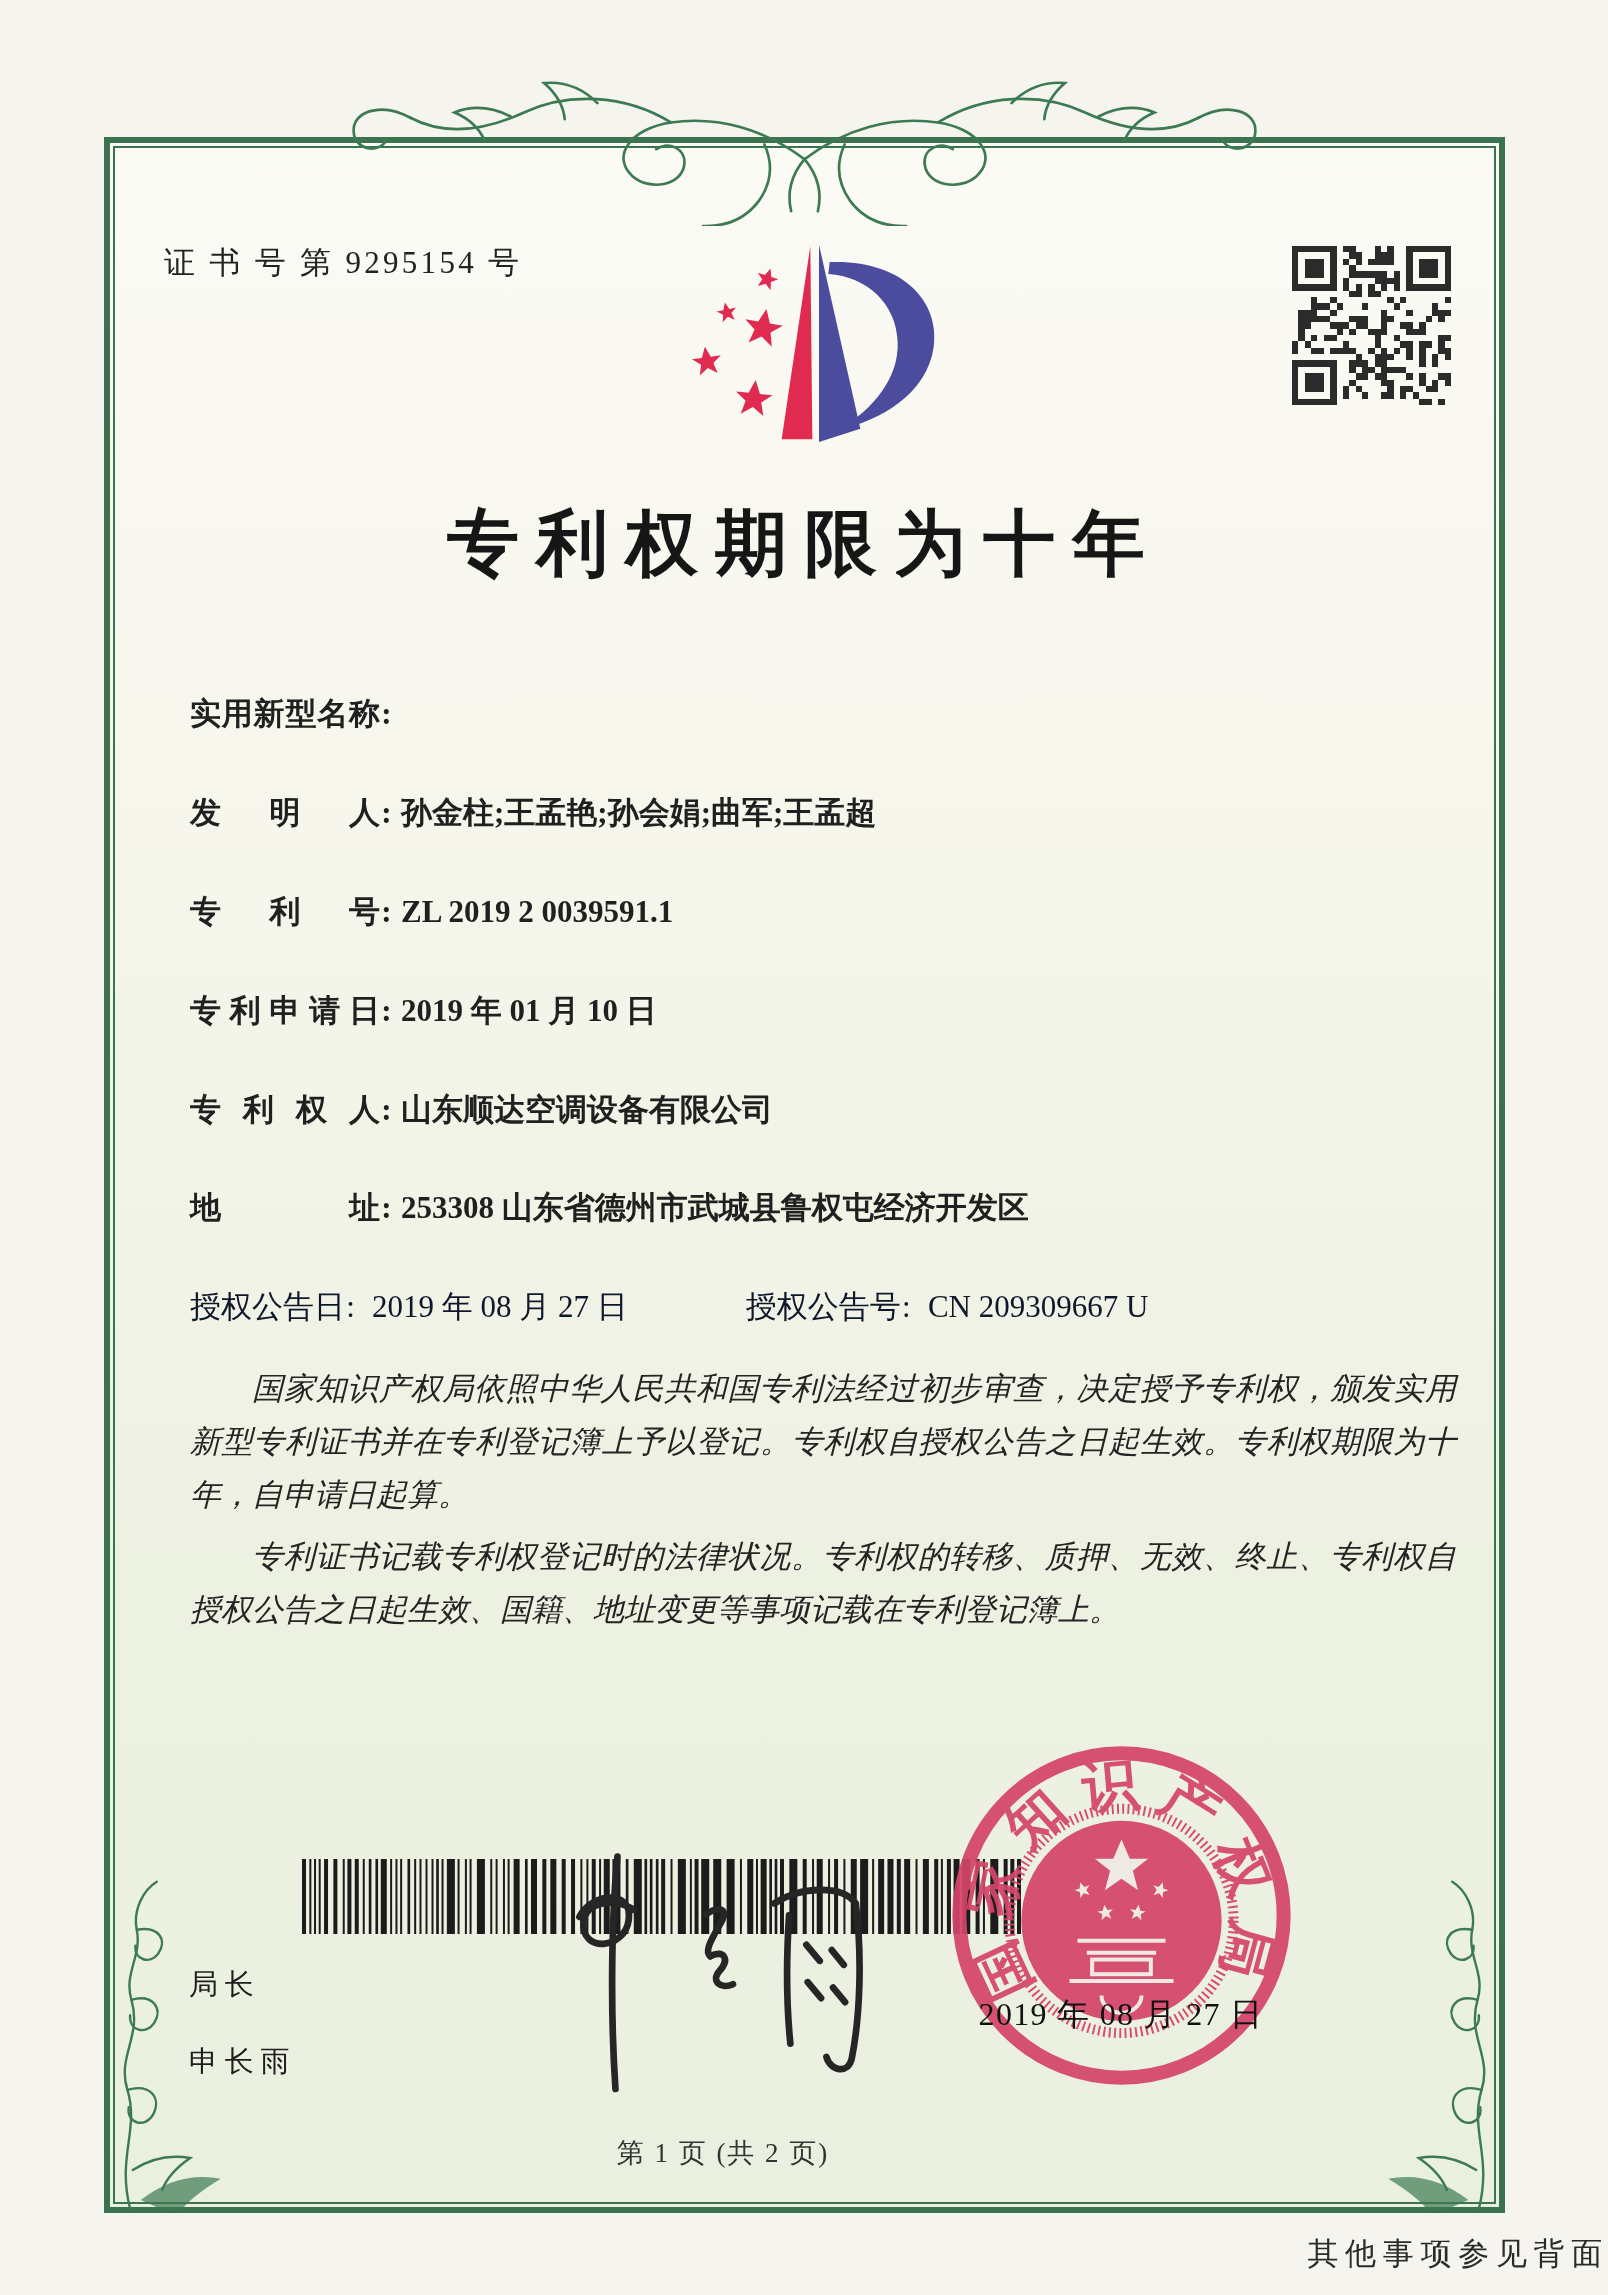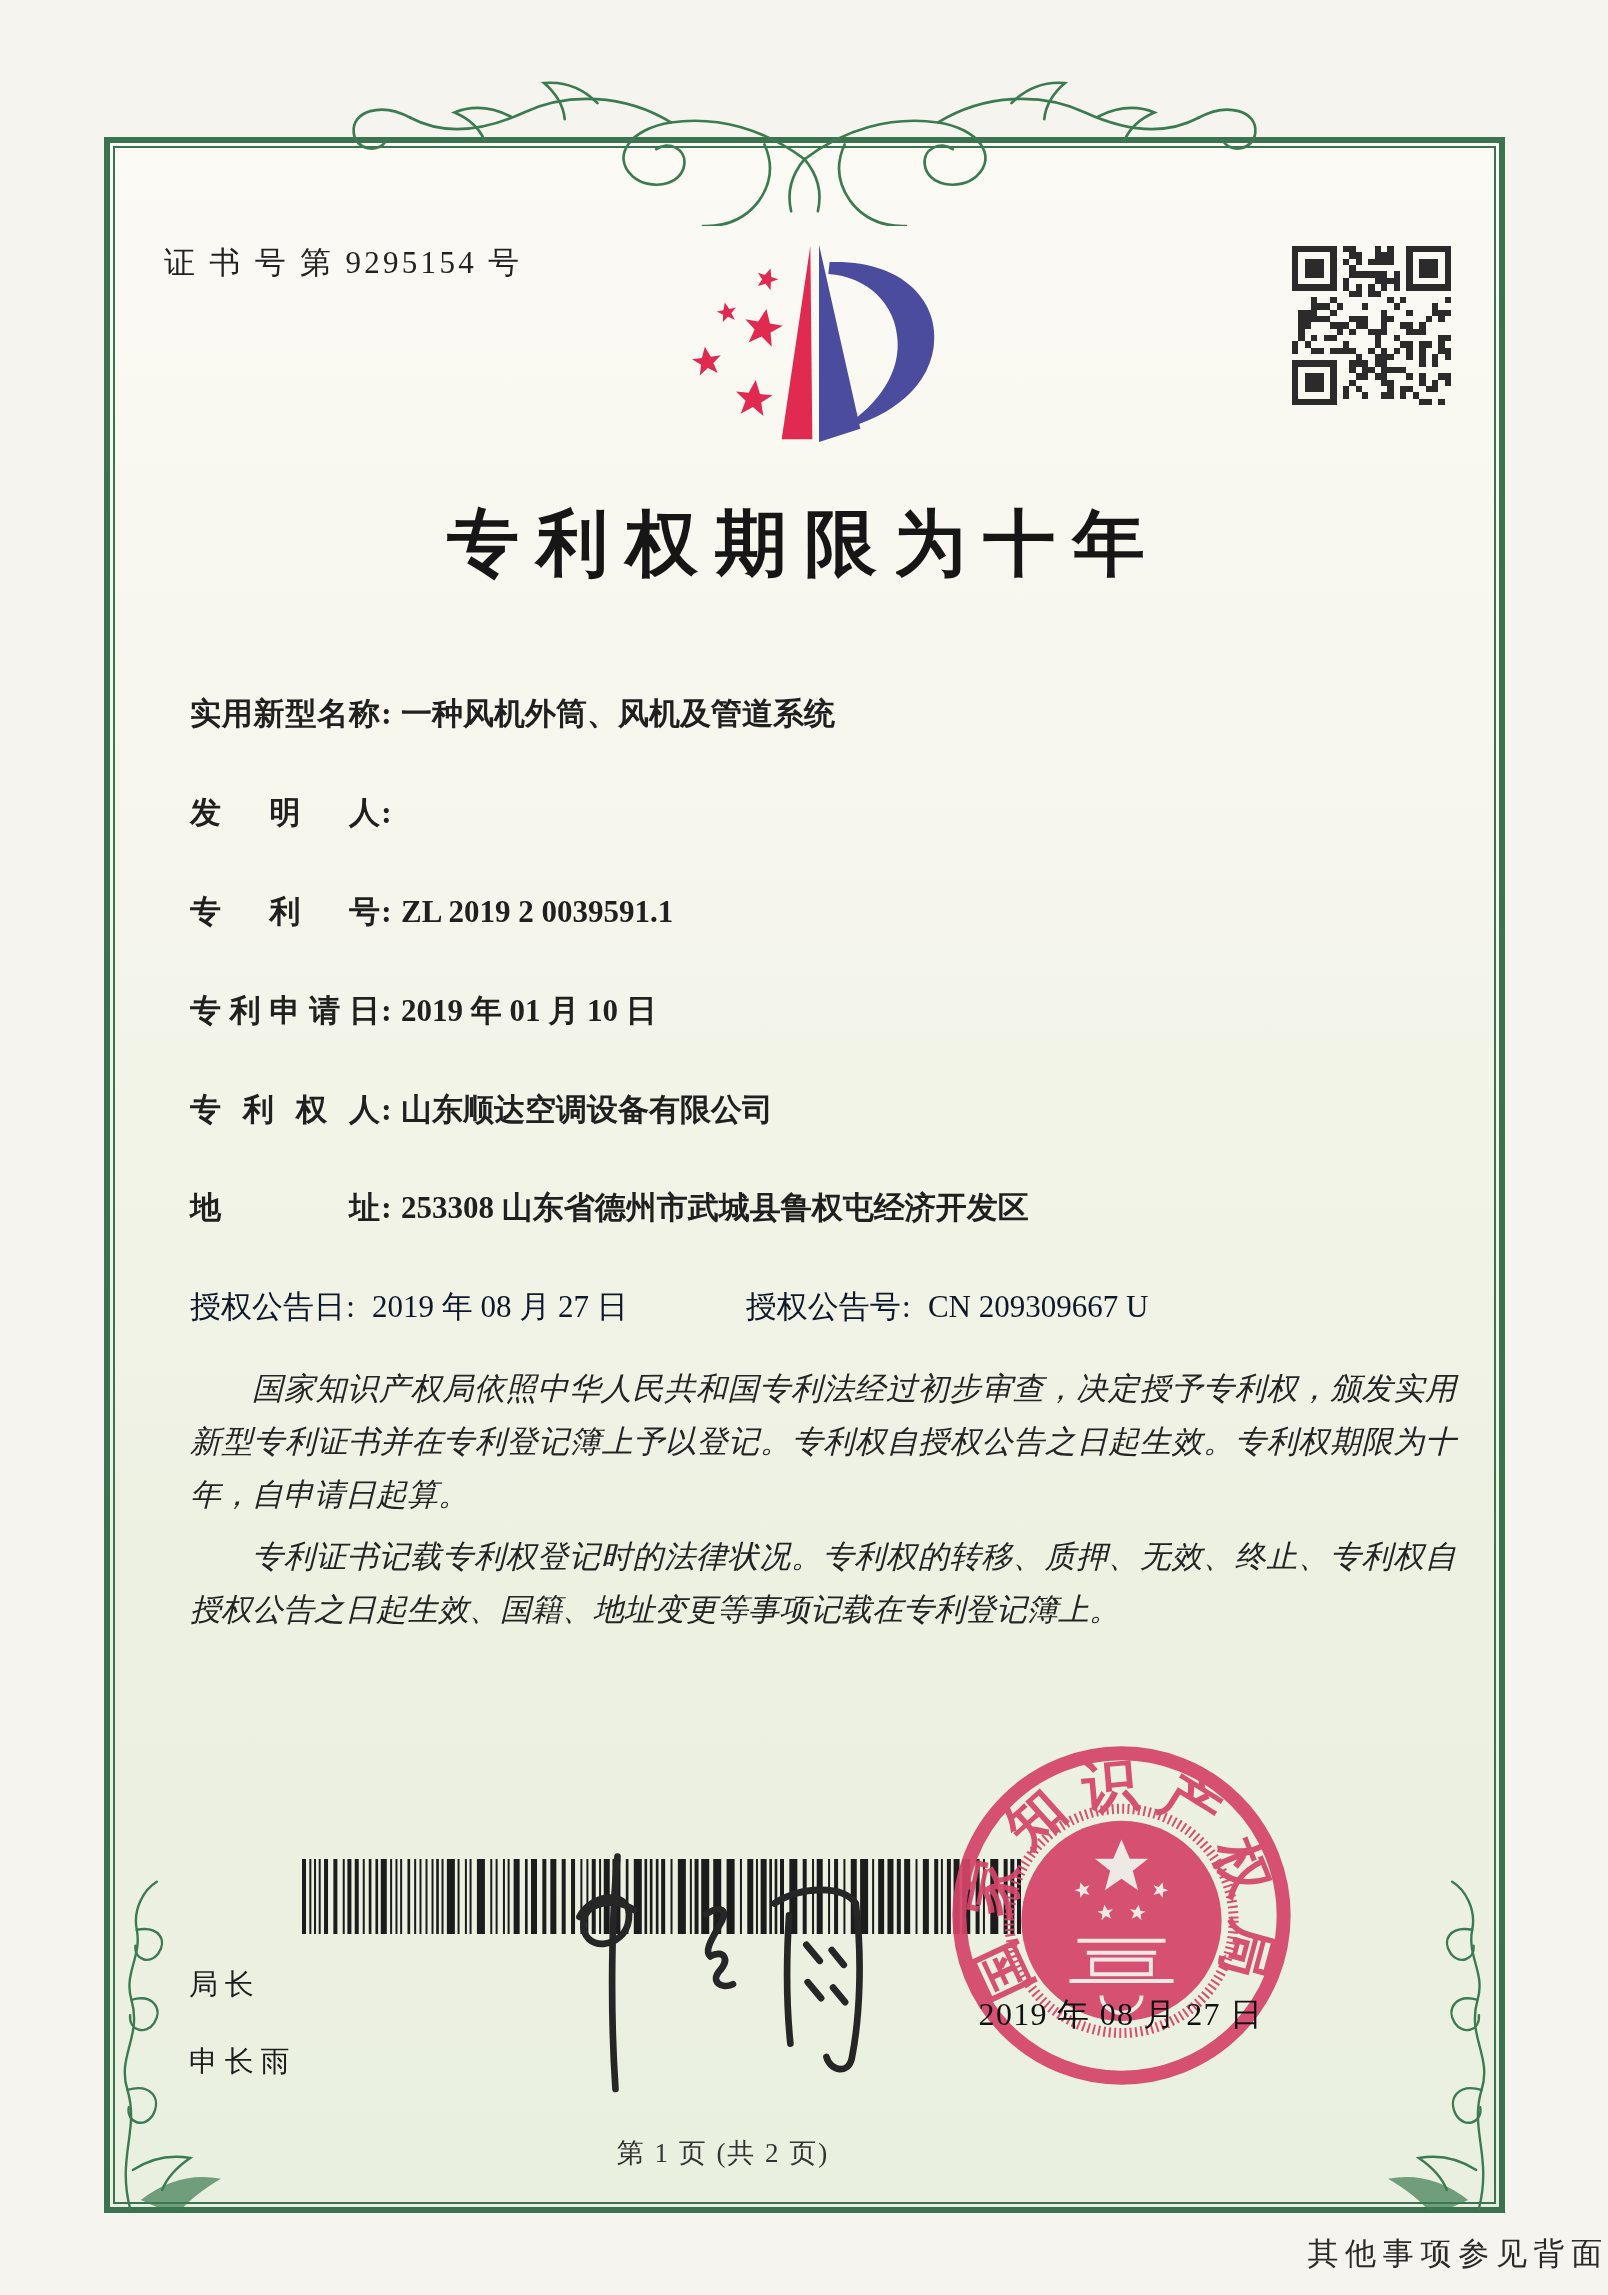--- a/index.html
+++ b/index.html
@@ -354,25 +354,25 @@
       <rect x="20" y="24" width="1" height="1" fill="#2b2b2b"></rect>
       <rect x="21" y="24" width="1" height="1" fill="#2b2b2b"></rect>
       <rect x="23" y="24" width="1" height="1" fill="#2b2b2b"></rect>
     </svg>
 
   <div class="title">专利权期限为十年</div>
 
   <div class="row r0">
     <span class="flabel">实用新型名称</span>
       <span class="fcolon">:</span>
-    <span class="fvalue">一种风机外筒、风机及管道系统</span>
   </div>
   <div class="row r1">
     <span class="flabel">发明人</span>
       <span class="fcolon">:</span>
+    <span class="fvalue">孙金柱;王孟艳;孙会娟;曲军;王孟超</span>
   </div>
   <div class="row r2">
     <span class="flabel">专利号</span>
       <span class="fcolon">:</span>
     <span class="fvalue">ZL 2019 2 0039591.1</span>
   </div>
   <div class="row r3">
     <span class="flabel">专利申请日</span>
       <span class="fcolon">:</span>
     <span class="fvalue">2019 年 01 月 10 日</span>

